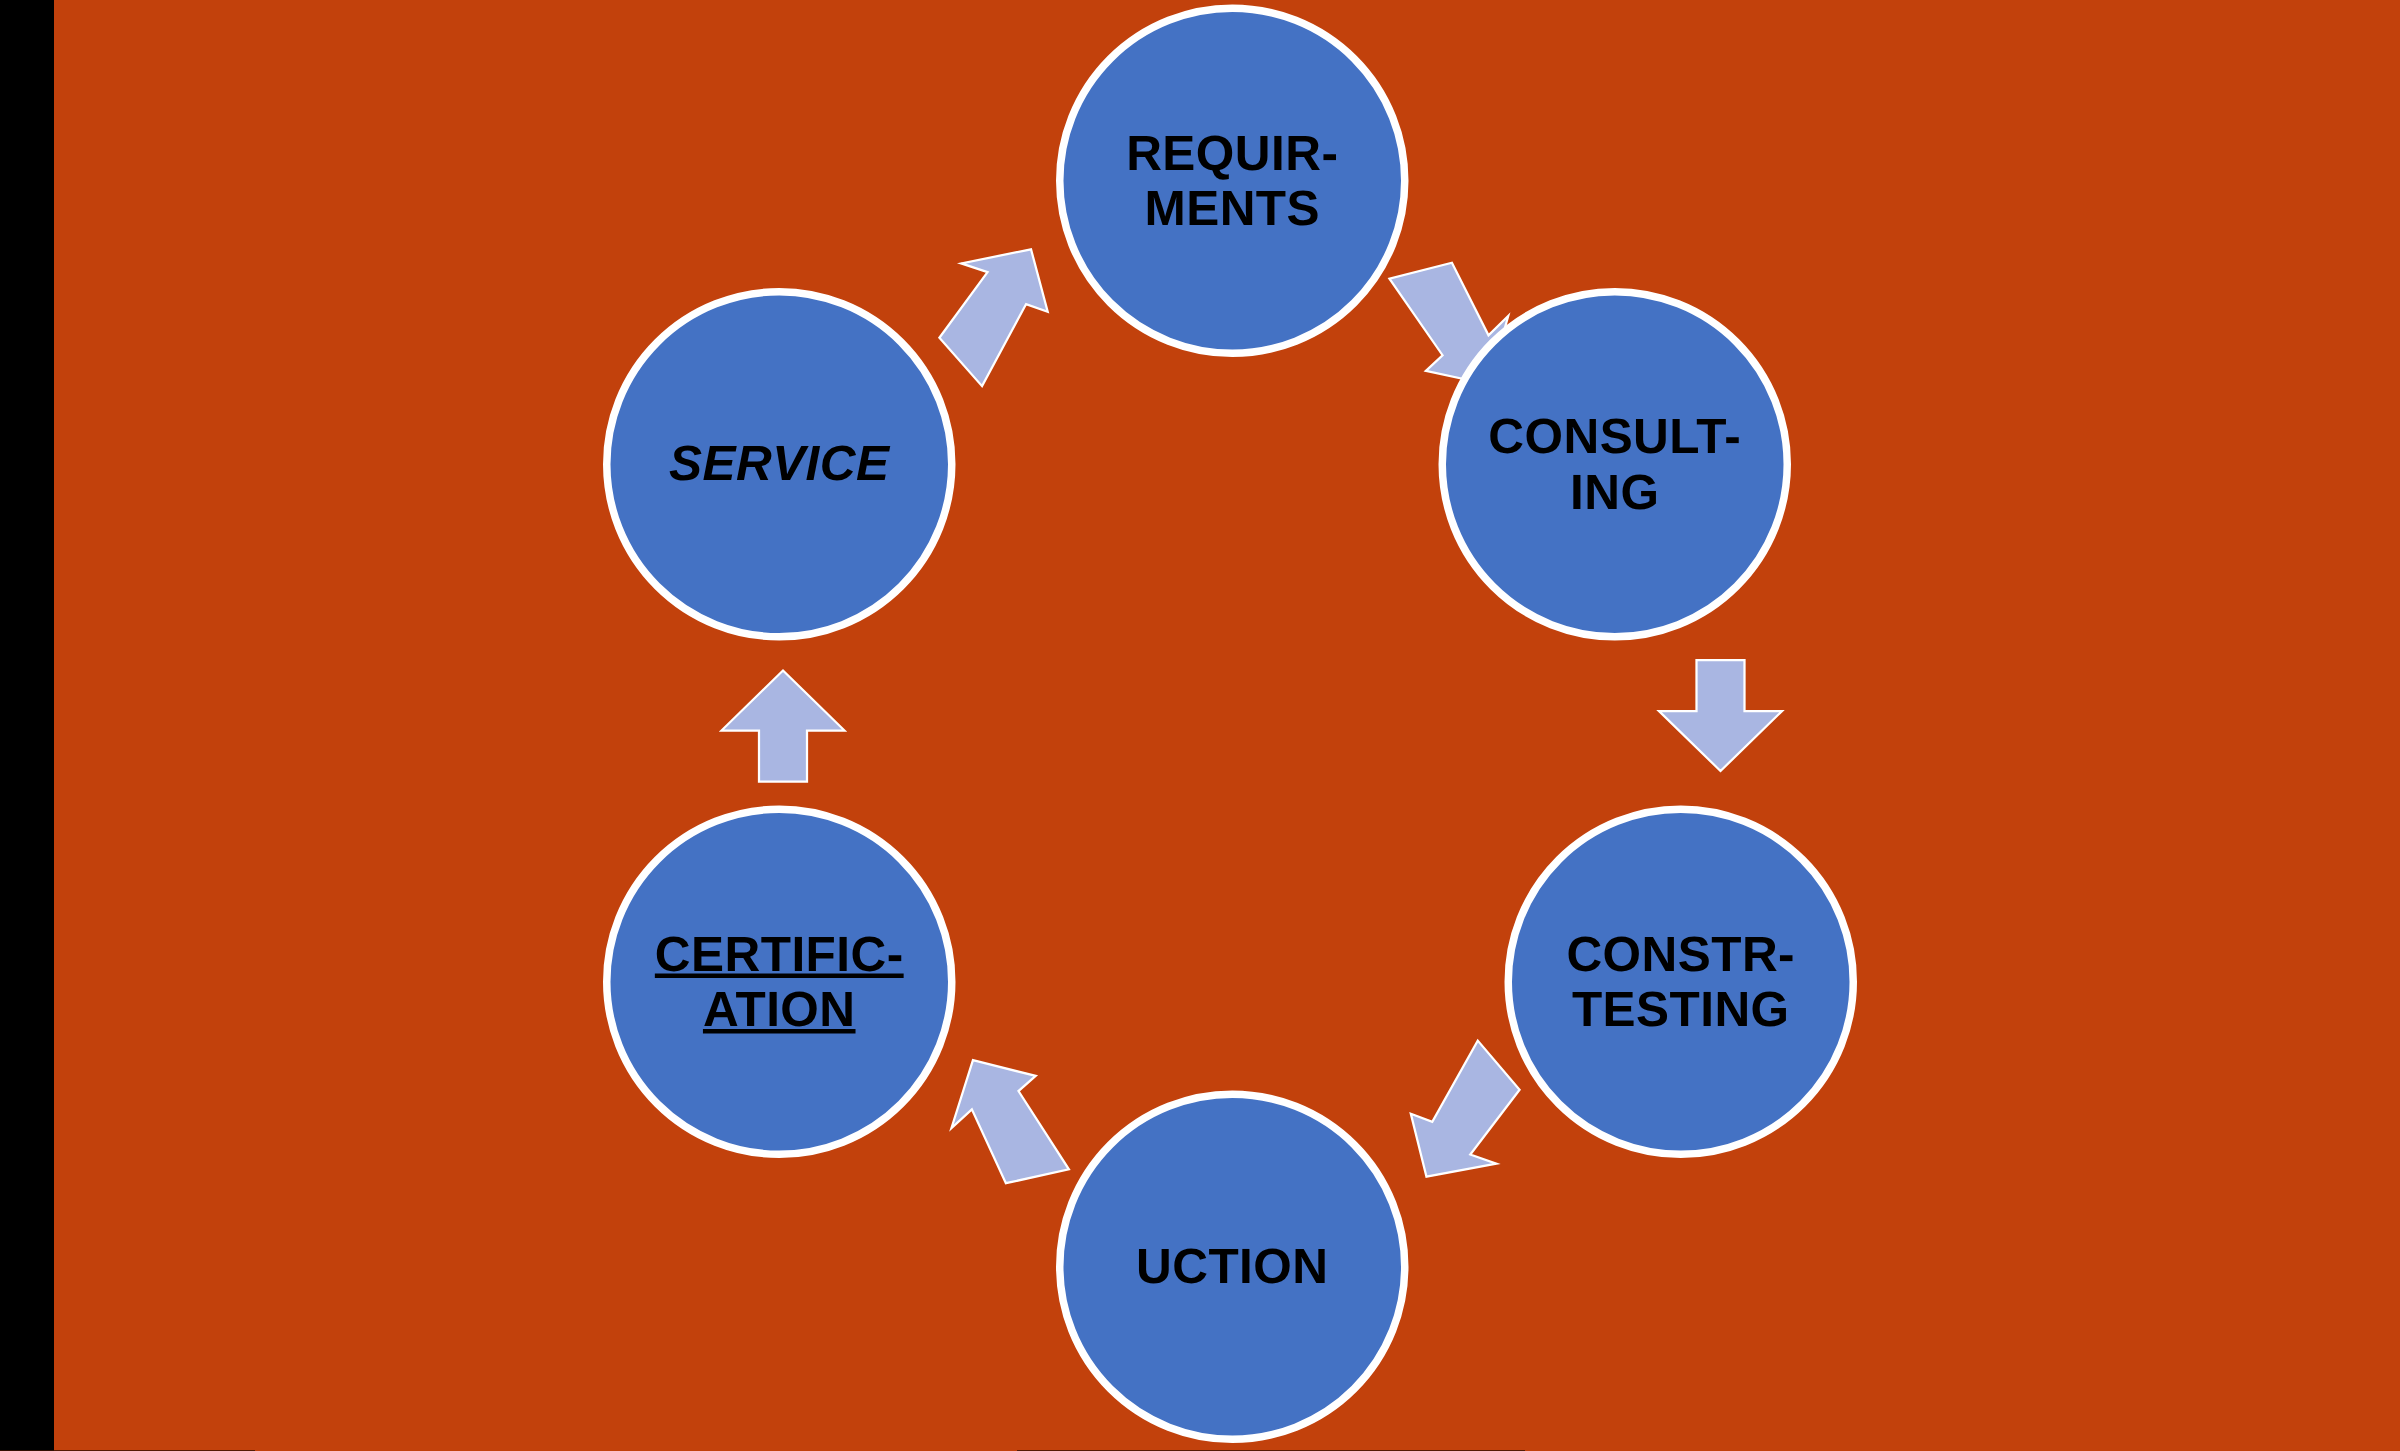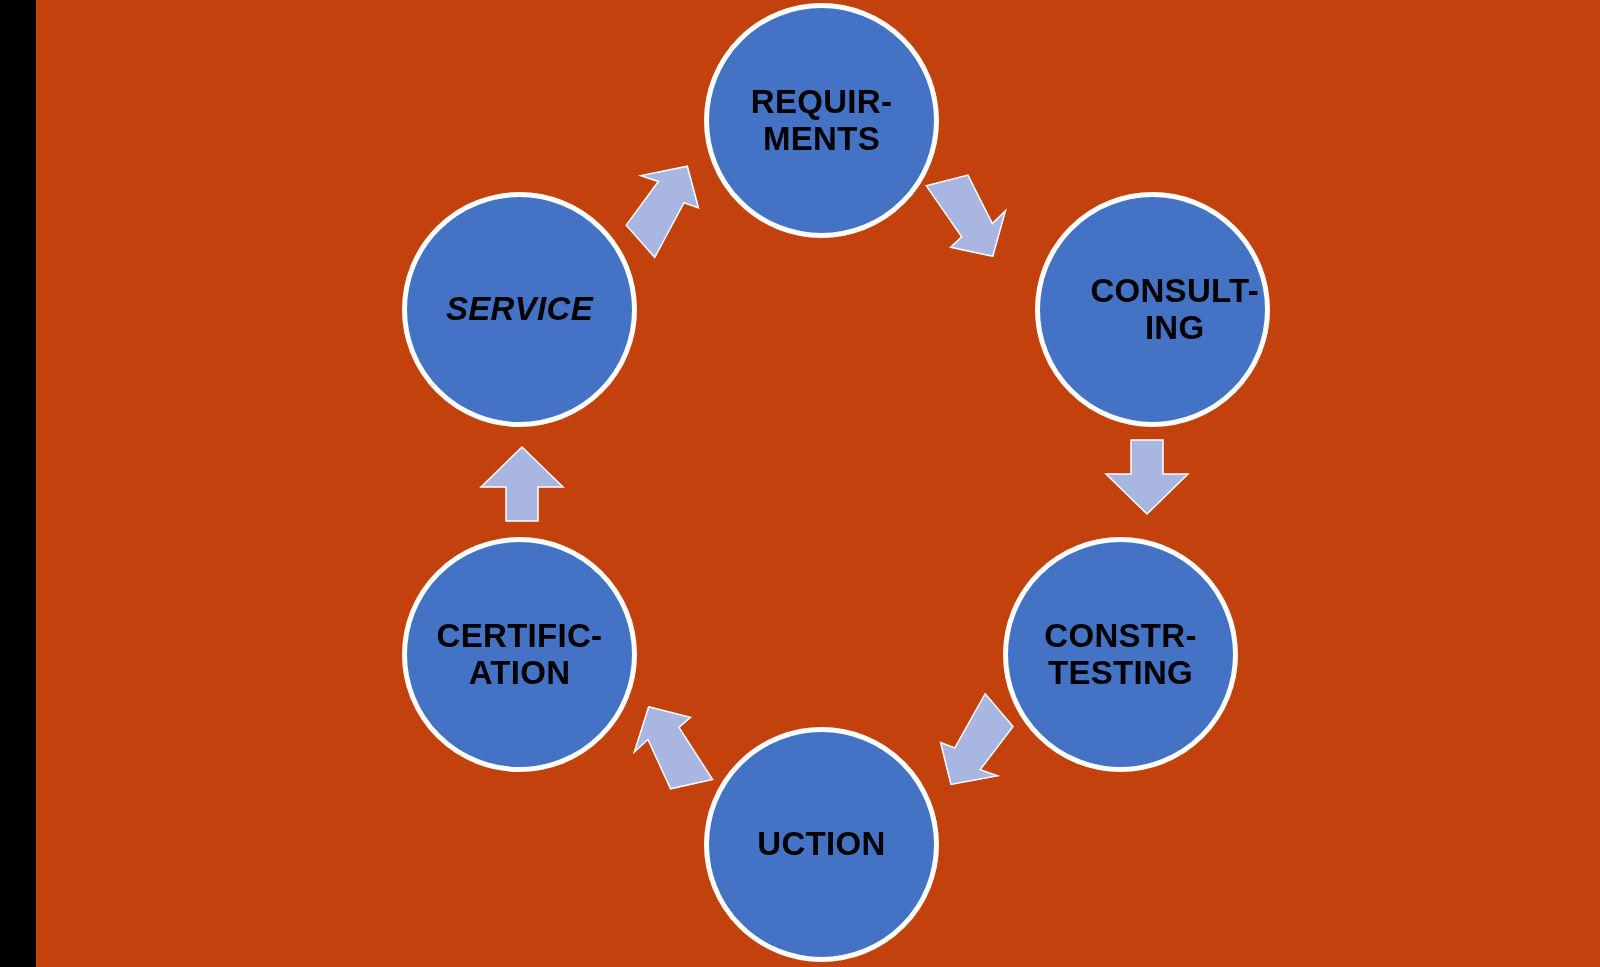--- a/index.html
+++ b/index.html
@@ -34,24 +34,24 @@
     font-weight: bold;
     font-size: 33px;
     line-height: 1.12;
     letter-spacing: 0.3px;
     white-space: pre-line;
     padding: 0 6px;
   }
 
   
   #node-requirements { left: 668px;  top: 3px;   width: 235px; height: 235px; }
-  #node-consulting   { left: 999px;  top: 192px; width: 235px; height: 235px; justify-content: flex-end; }
+  #node-consulting   { left: 923px;  top: 192px; width: 235px; height: 235px; }
   #node-construction { left: 967px;  top: 537px; width: 235px; height: 235px; }
   #node-testing      { left: 668px;  top: 727px; width: 235px; height: 235px; }
-  #node-certification{ left: 366px;  top: 537px; width: 235px; height: 235px; }
+  #node-certification{ left: 366px;  top: 537px; width: 235px; height: 235px; text-decoration: underline; }
   #node-service      { left: 366px;  top: 192px; width: 235px; height: 235px; font-style: italic; }
 
   
   .arrow {
     position: absolute;
   }
   .arrow svg { display: block; overflow: visible; }
 
   #arrow-service-to-requirements   { left: 588px;  top: 160px; }
   #arrow-requirements-to-consulting{ left: 890px;  top: 170px; }

